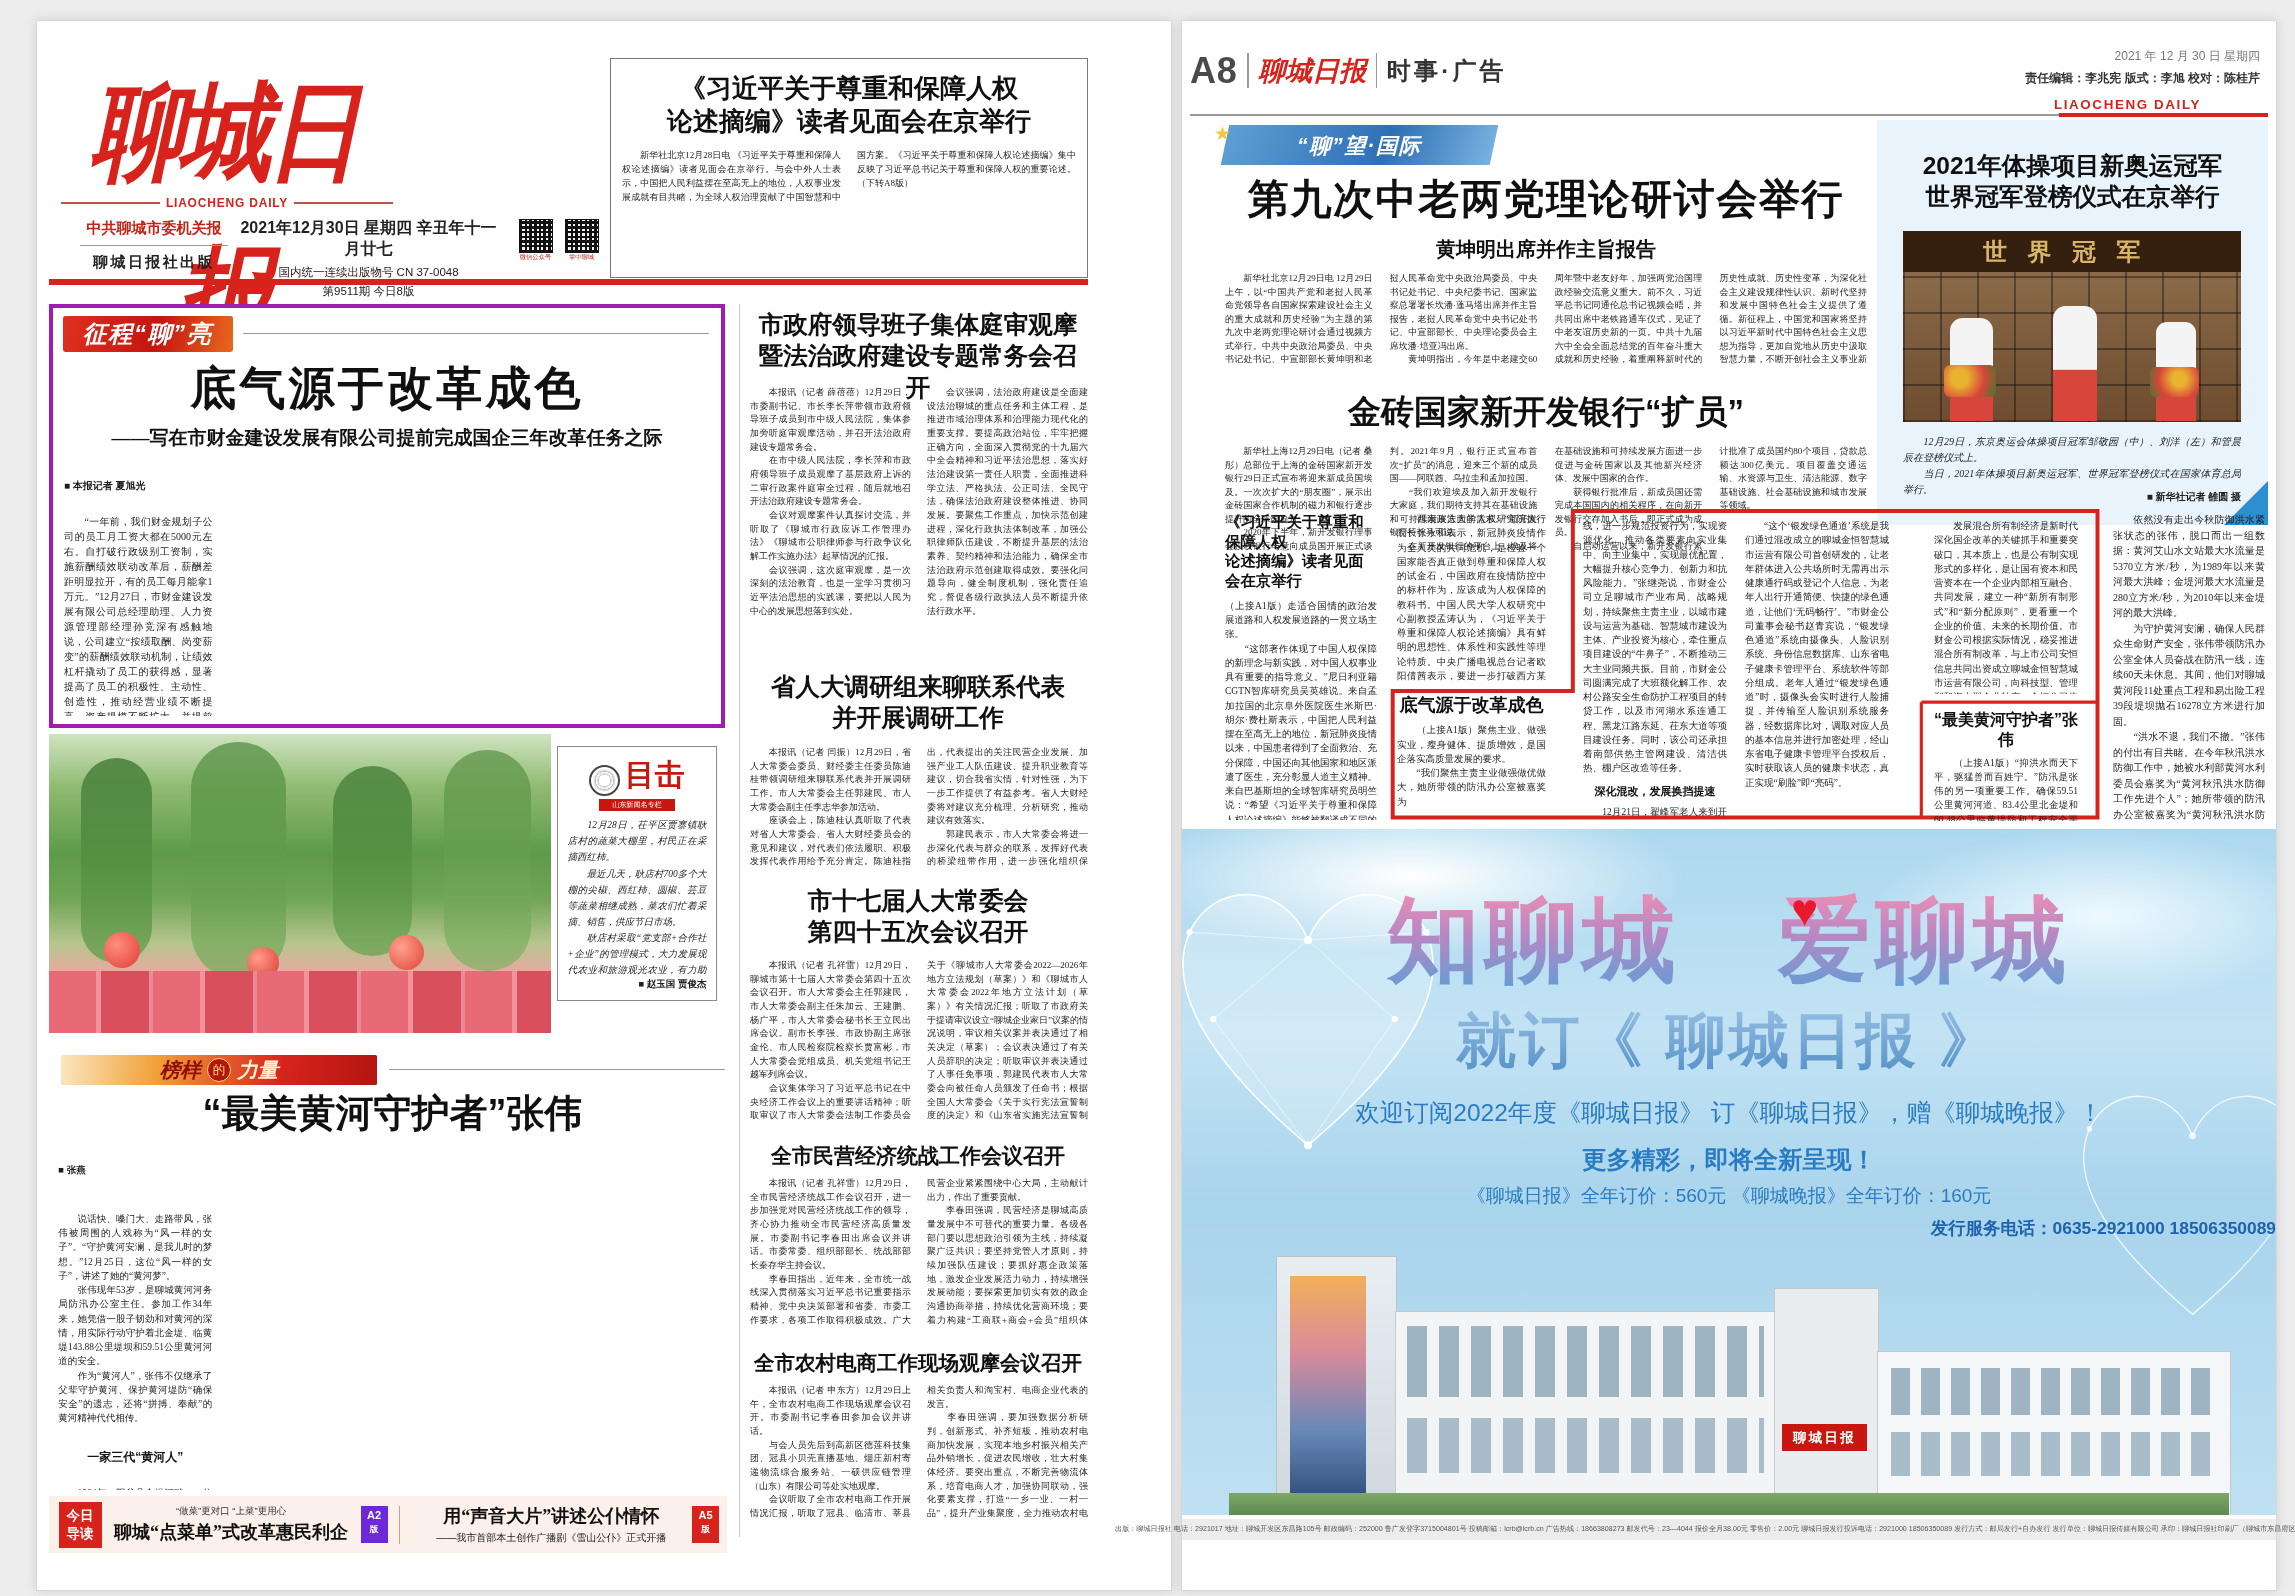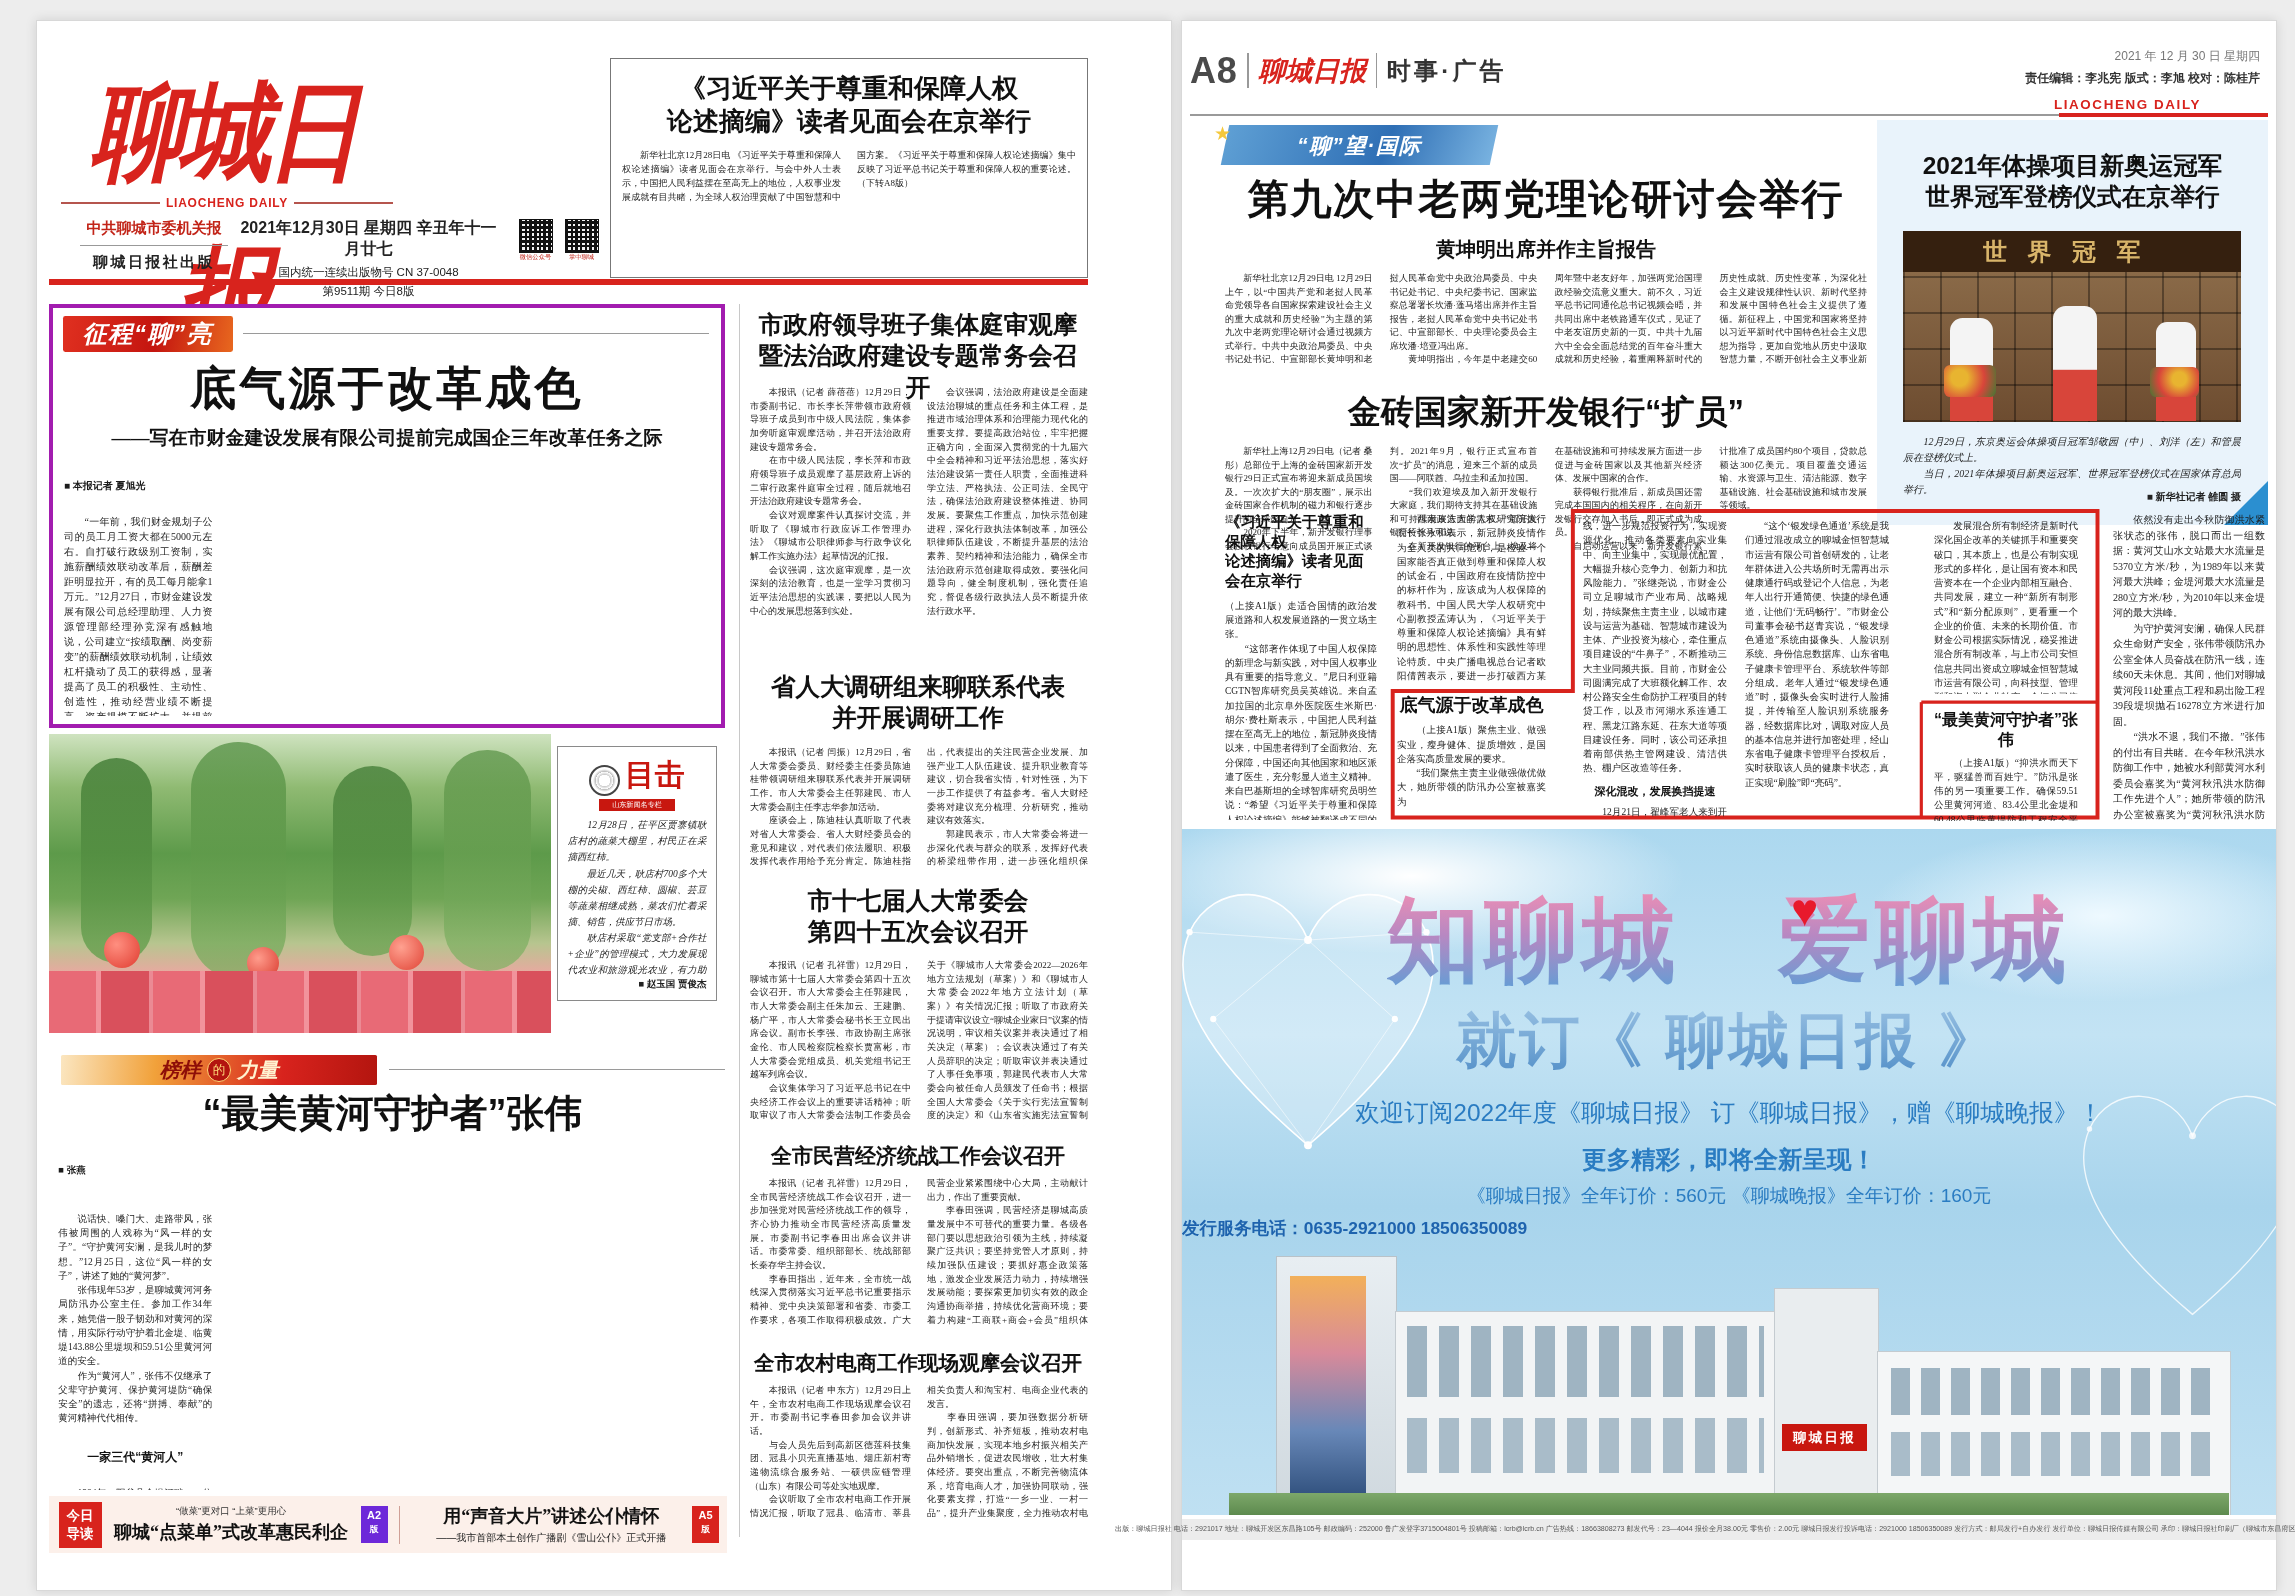--- a/index.html
+++ b/index.html
@@ -314,21 +314,21 @@
       </svg>
 
       <div class="abs" style="left:0;top:49px;width:1094px;text-align:center;">
         <span class="grad-text" style="font-size:93px;font-weight:bold;letter-spacing:4.7px;font-family:'Liberation Sans',sans-serif;position:relative;"><span>知聊城</span>　<span>爱聊城</span></span>
         <span class="abs" style="left:calc(50% + 62px);top:4.7px;font-size:46px;color:#e8192c;-webkit-text-fill-color:#e8192c;">♥</span>
       </div>
       <div class="abs grad-text2" style="left:0;top:172px;width:1094px;text-align:center;font-size:60px;font-weight:bold;letter-spacing:3.2px;">就订《 聊城日报 》</div>
       <div class="abs" style="left:0;top:267px;width:1094px;text-align:center;font-size:24.5px;color:#2a7cc2;">欢迎订阅2022年度《聊城日报》  订《聊城日报》，赠《聊城晚报》！</div>
       <div class="abs" style="left:0;top:314px;width:1094px;text-align:center;font-size:24.5px;font-weight:bold;color:#2a7cc2;">更多精彩，即将全新呈现！</div>
       <div class="abs" style="left:0;top:354px;width:1094px;text-align:center;font-size:19px;color:#2a7cc2;">《聊城日报》全年订价：560元  《聊城晚报》全年订价：160元</div>
-      <div class="abs" style="left:0;top:387px;width:1094px;text-align:left;font-size:17.4px;font-weight:bold;color:#1e63ae;">发行服务电话：0635-2921000    18506350089</div>
+      <div class="abs" style="left:0;top:387px;width:1094px;text-align:right;font-size:17.4px;font-weight:bold;color:#1e63ae;">发行服务电话：0635-2921000    18506350089</div>
 
       <div class="abs" style="left:47px;top:427px;width:1000px;height:259px;">
         <div class="abs" style="left:47px;top:0;width:119px;height:259px;background:linear-gradient(180deg,#e8eef2,#cfd8de);border:1.6px solid #b9c2c8;">
           <div class="abs" style="left:12.6px;top:19px;width:76px;height:221px;background:linear-gradient(180deg,#f2b05a 0%,#d88a9a 35%,#6888b8 70%,#31517e 100%);"></div>
         </div>
         <div class="abs" style="left:166px;top:55px;width:379px;height:204px;background:#f2f4f5;border:0.8px solid #c4cbd0;">
           <div style="height:71px;margin:14.2px 11px 0;background:repeating-linear-gradient(90deg,#9fb4c2 0 20.5px,#f2f4f5 20.5px 32px);"></div>
           <div style="height:55px;margin:20.5px 11px 0;background:repeating-linear-gradient(90deg,#a9bcc9 0 20.5px,#f2f4f5 20.5px 32px);"></div>
         </div>
         <div class="abs" style="left:545px;top:32px;width:103px;height:228px;background:#e9edef;border:0.8px solid #c4cbd0;"></div>

